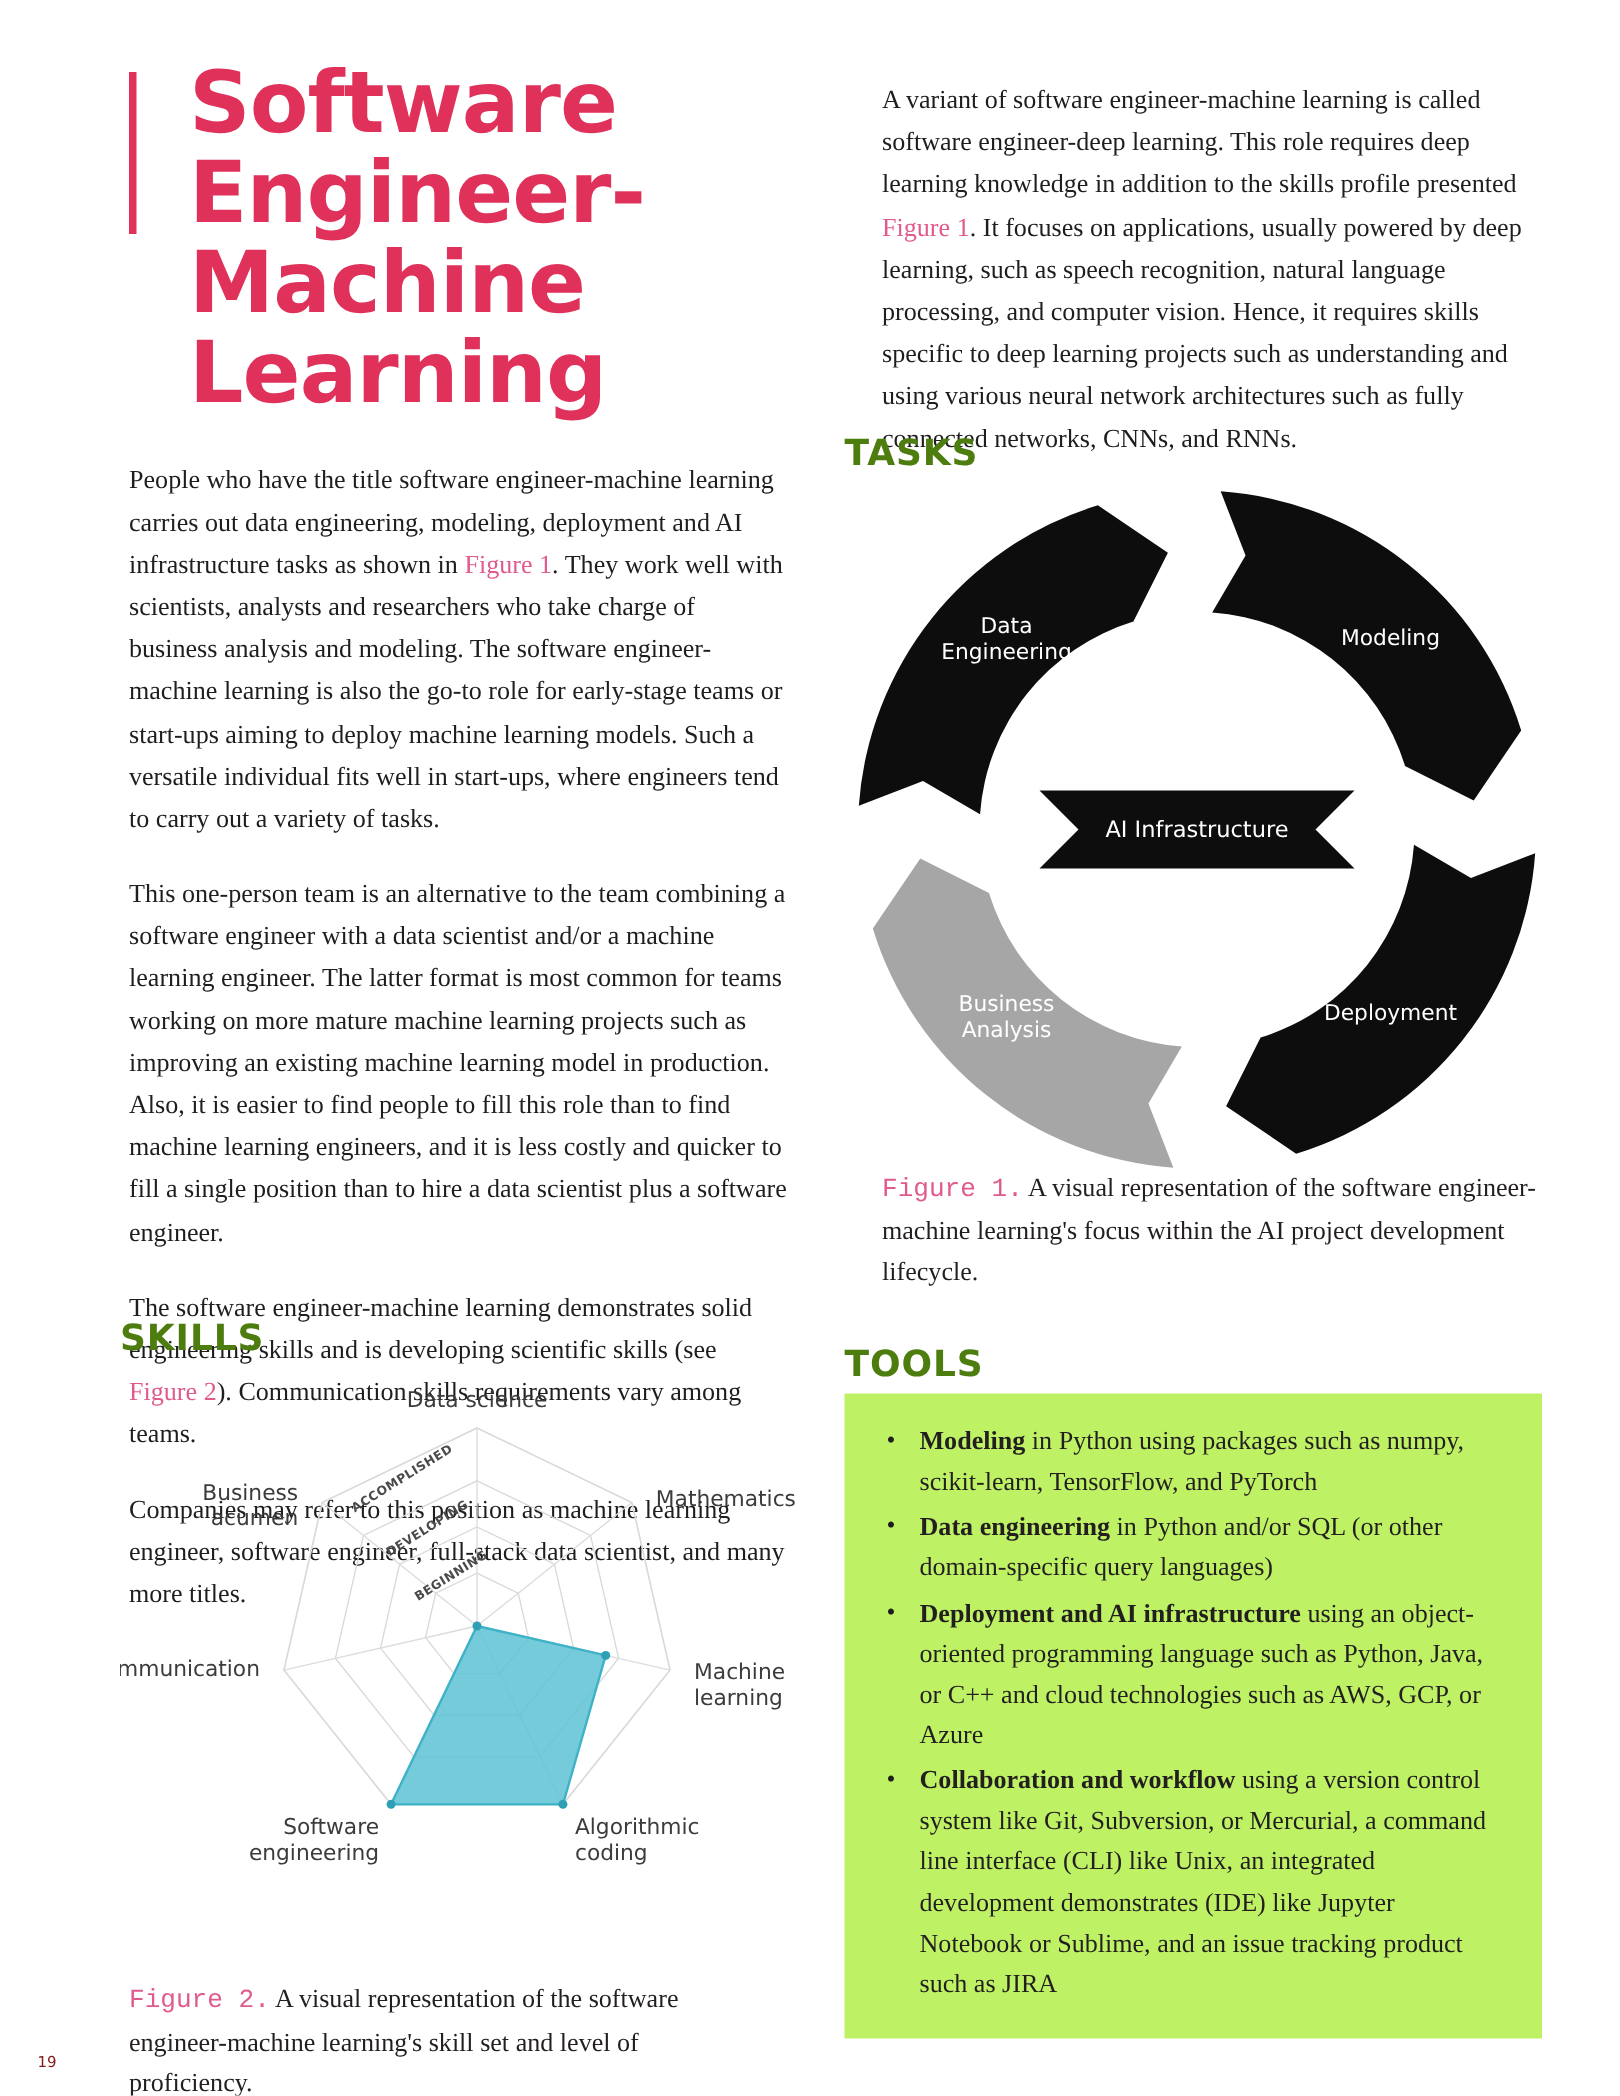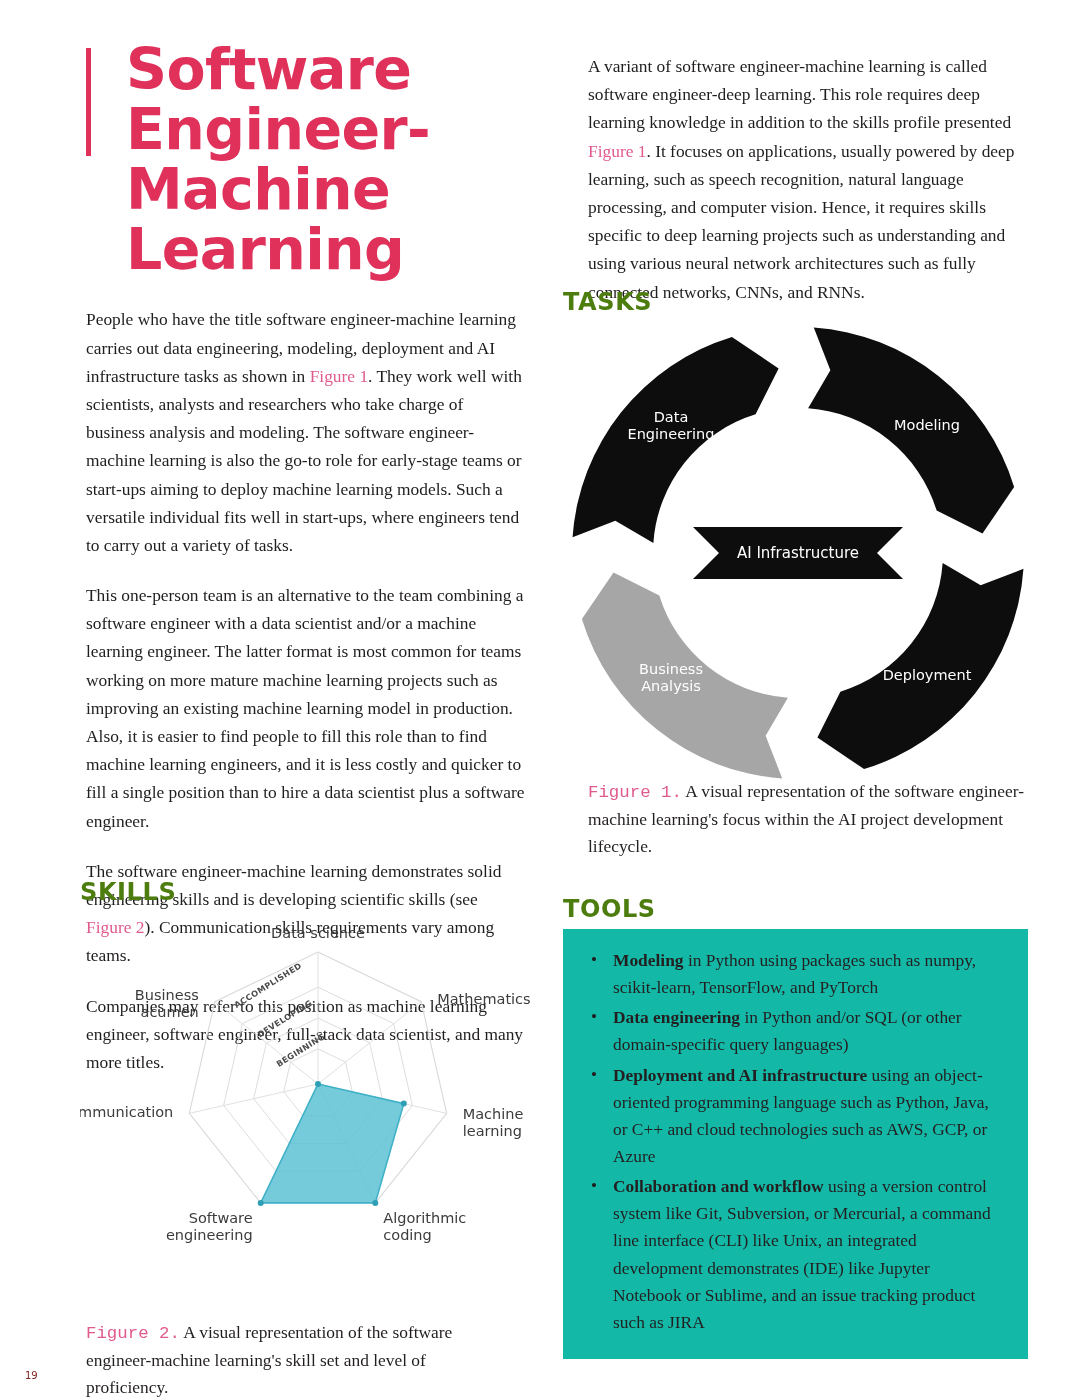--- a/index.html
+++ b/index.html
@@ -65,21 +65,21 @@
   .caption .cap-lead { color:#e05a8e;font-family:Liberation Mono, monospace; }
 
   
   #tasks-section { position:absolute; left:563px; top:288px; width:470px; }
   #cycle-svg { display:block; margin:6px auto 0 auto; }
   #fig1-caption { position:absolute; left:588px; top:778px; width:440px; }
 
   
   #tools-section { position:absolute; left:563px; top:895px; width:465px; }
   .tools-box {
-    background:#14b8a6;
+    background:#bef264;
     padding:18px 26px 20px 18px;
     margin-top:2px;
   }
   .tools-box ul { margin:0; padding:0 0 0 28px; list-style:none; }
   .tools-box li {
     position:relative;
     font-size:17.4px;
     line-height:1.56;
     margin-bottom:3px;
     padding-left:4px;

